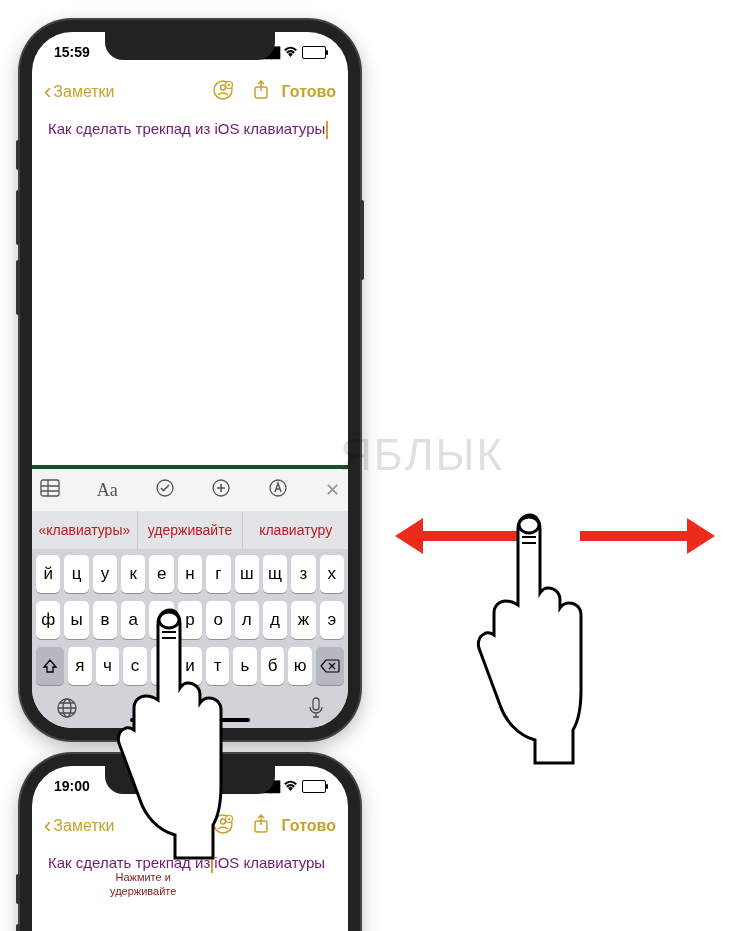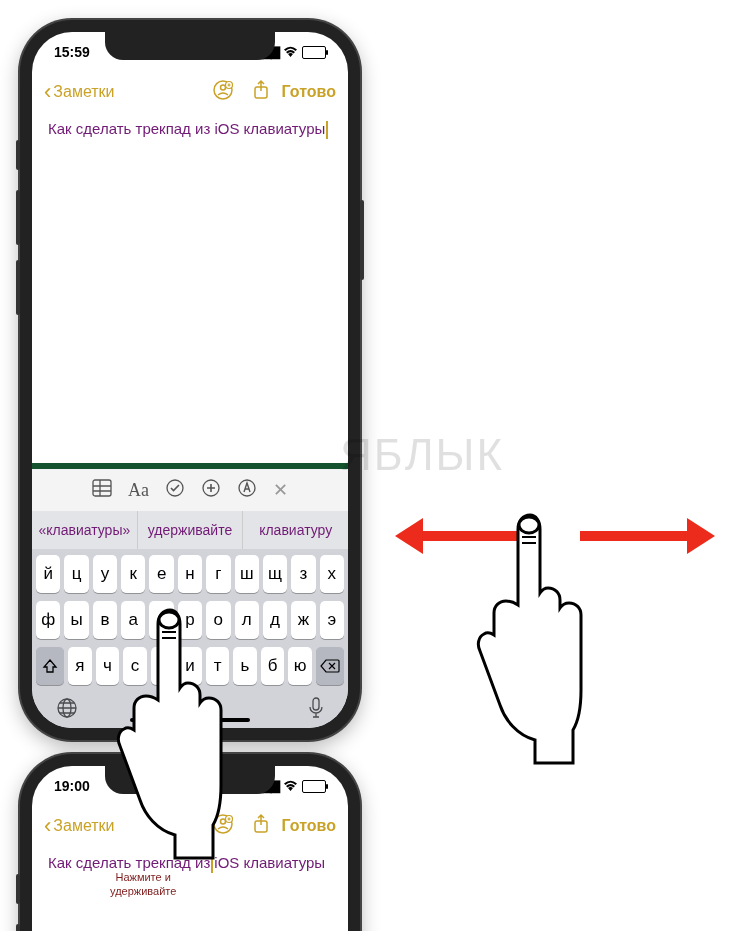--- a/index.html
+++ b/index.html
@@ -97,36 +97,36 @@
     padding: 8px 16px;
     font-size: 15px;
     color: #701a75;
     position: relative;
   }
   .cursor { display: inline-block; width: 2px; height: 18px; background: #c9a227; vertical-align: middle; margin: 0 1px; }
 
   .kb-toolbar {
     height: 42px;
     background: #f4f4f5;
-    border-top: 6px solid #14532d;
+    border-top: 4px solid #14532d;
     display: flex;
     align-items: center;
-    justify-content: center;
+    justify-content: space-between;
     color: #555;
   }
   .kb-tool { font-size: 18px; padding: 0 8px; }
   .kb-tool.x { color: #999; }
 
   .suggestions {
     height: 38px;
     background: #e3e4e7;
     display: flex;
     align-items: stretch;
   }
-  .suggestion { flex: 1; display: flex; align-items: center; justify-content: center; font-size: 14px; color: #701a75; border-right: 1px solid #ccc; }
+  .suggestion { flex: 1; display: flex; align-items: center; justify-content: center; font-size: 14px; color: #b91c1c; border-right: 1px solid #ccc; }
   .suggestion:last-child { border-right: none; }
 
   .keyboard {
     background: #d1d3d9;
     padding: 6px 4px 4px;
   }
   .kb-row { display: flex; gap: 4px; margin-bottom: 8px; justify-content: center; }
   .key {
     background: #fff;
     border-radius: 5px;

